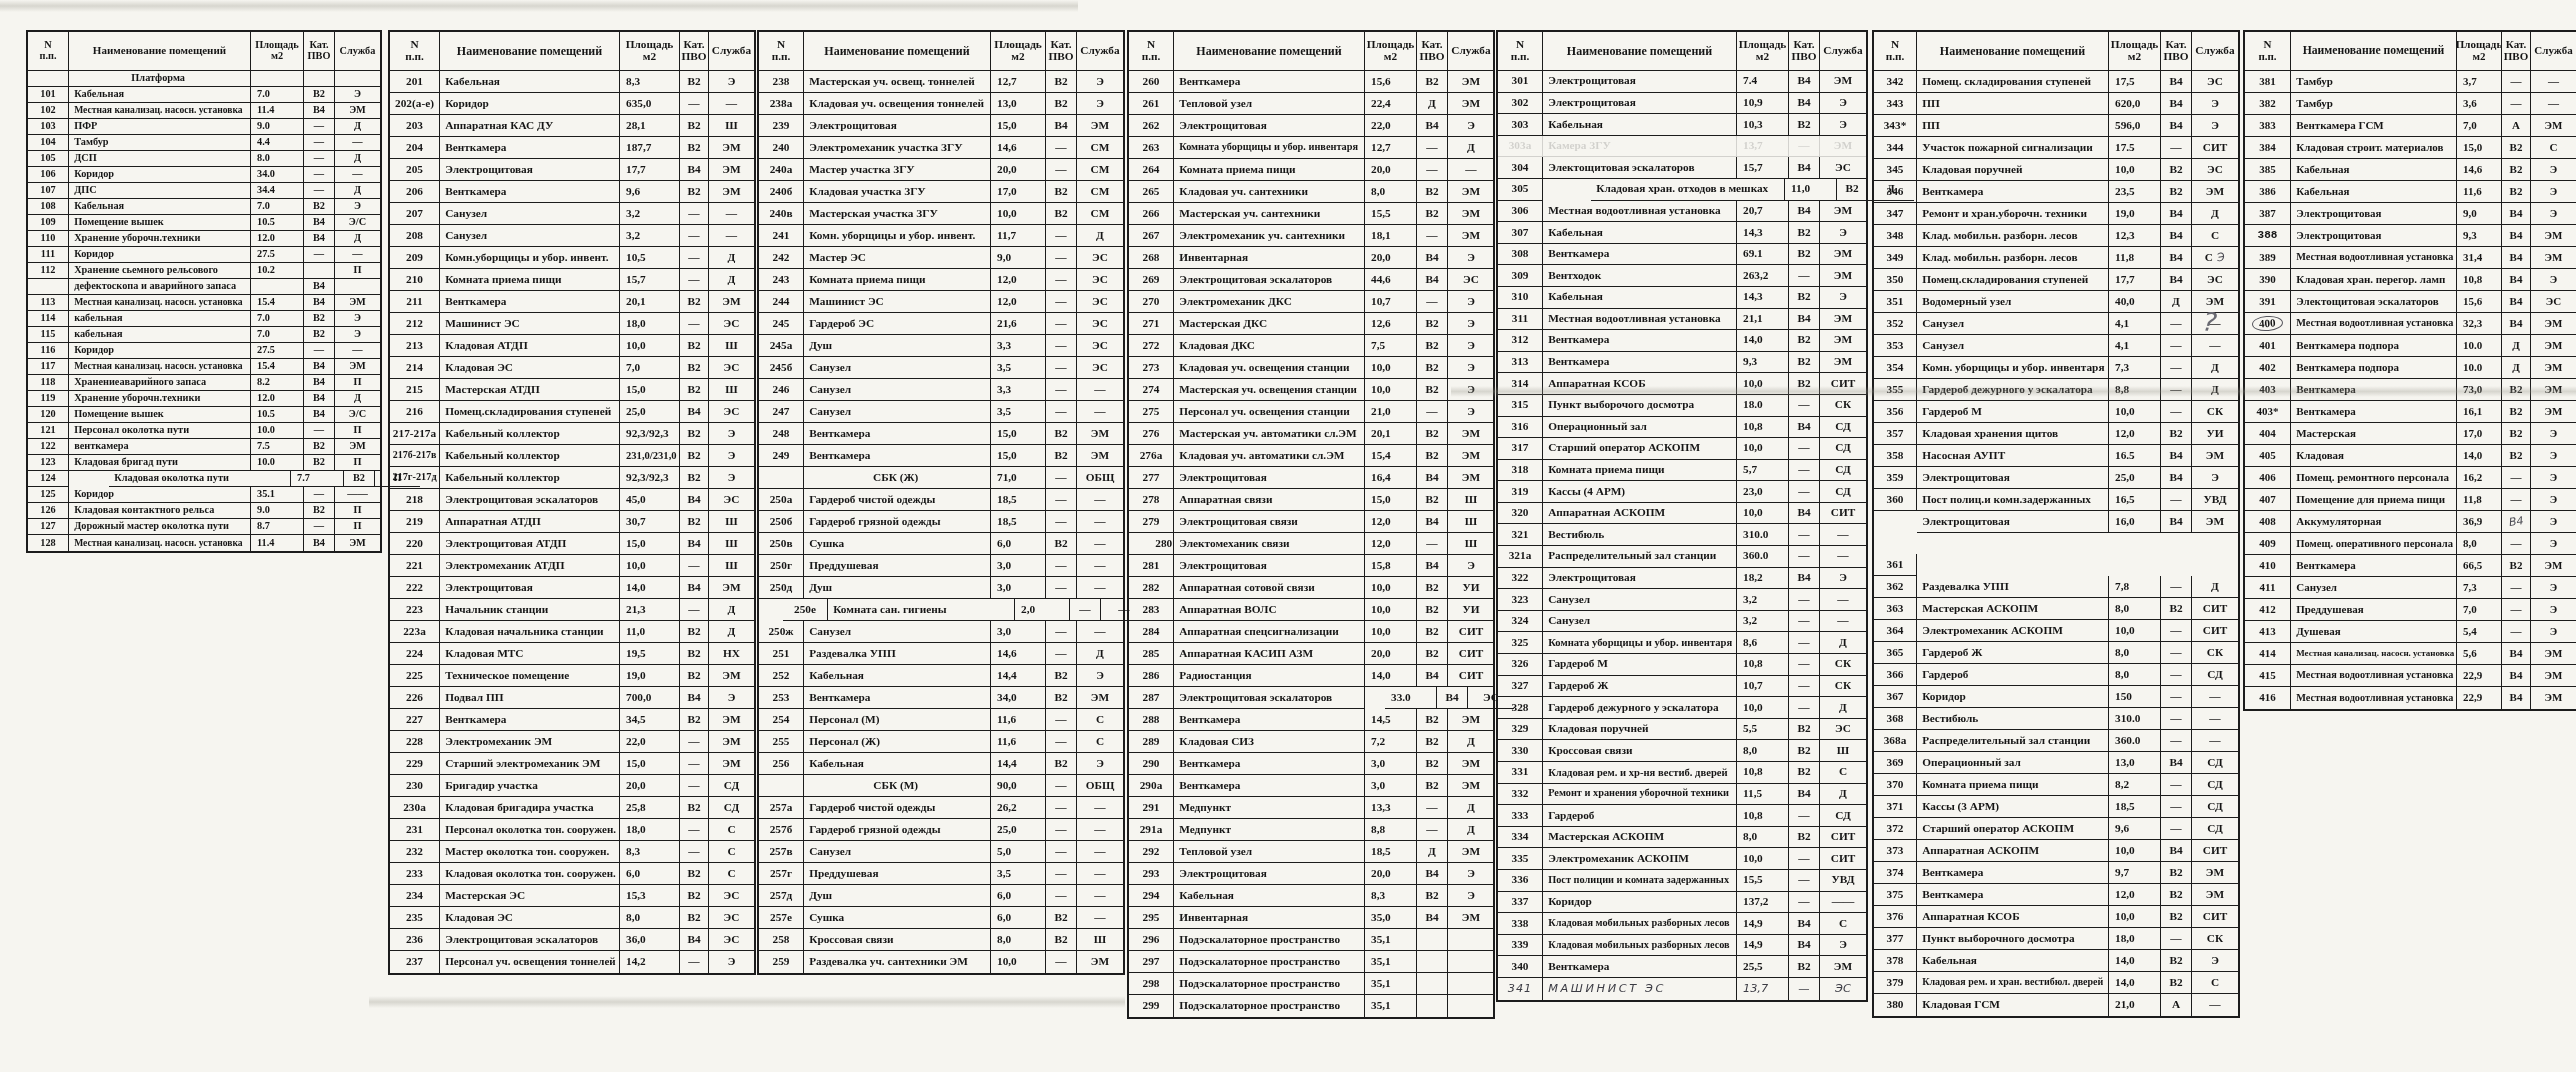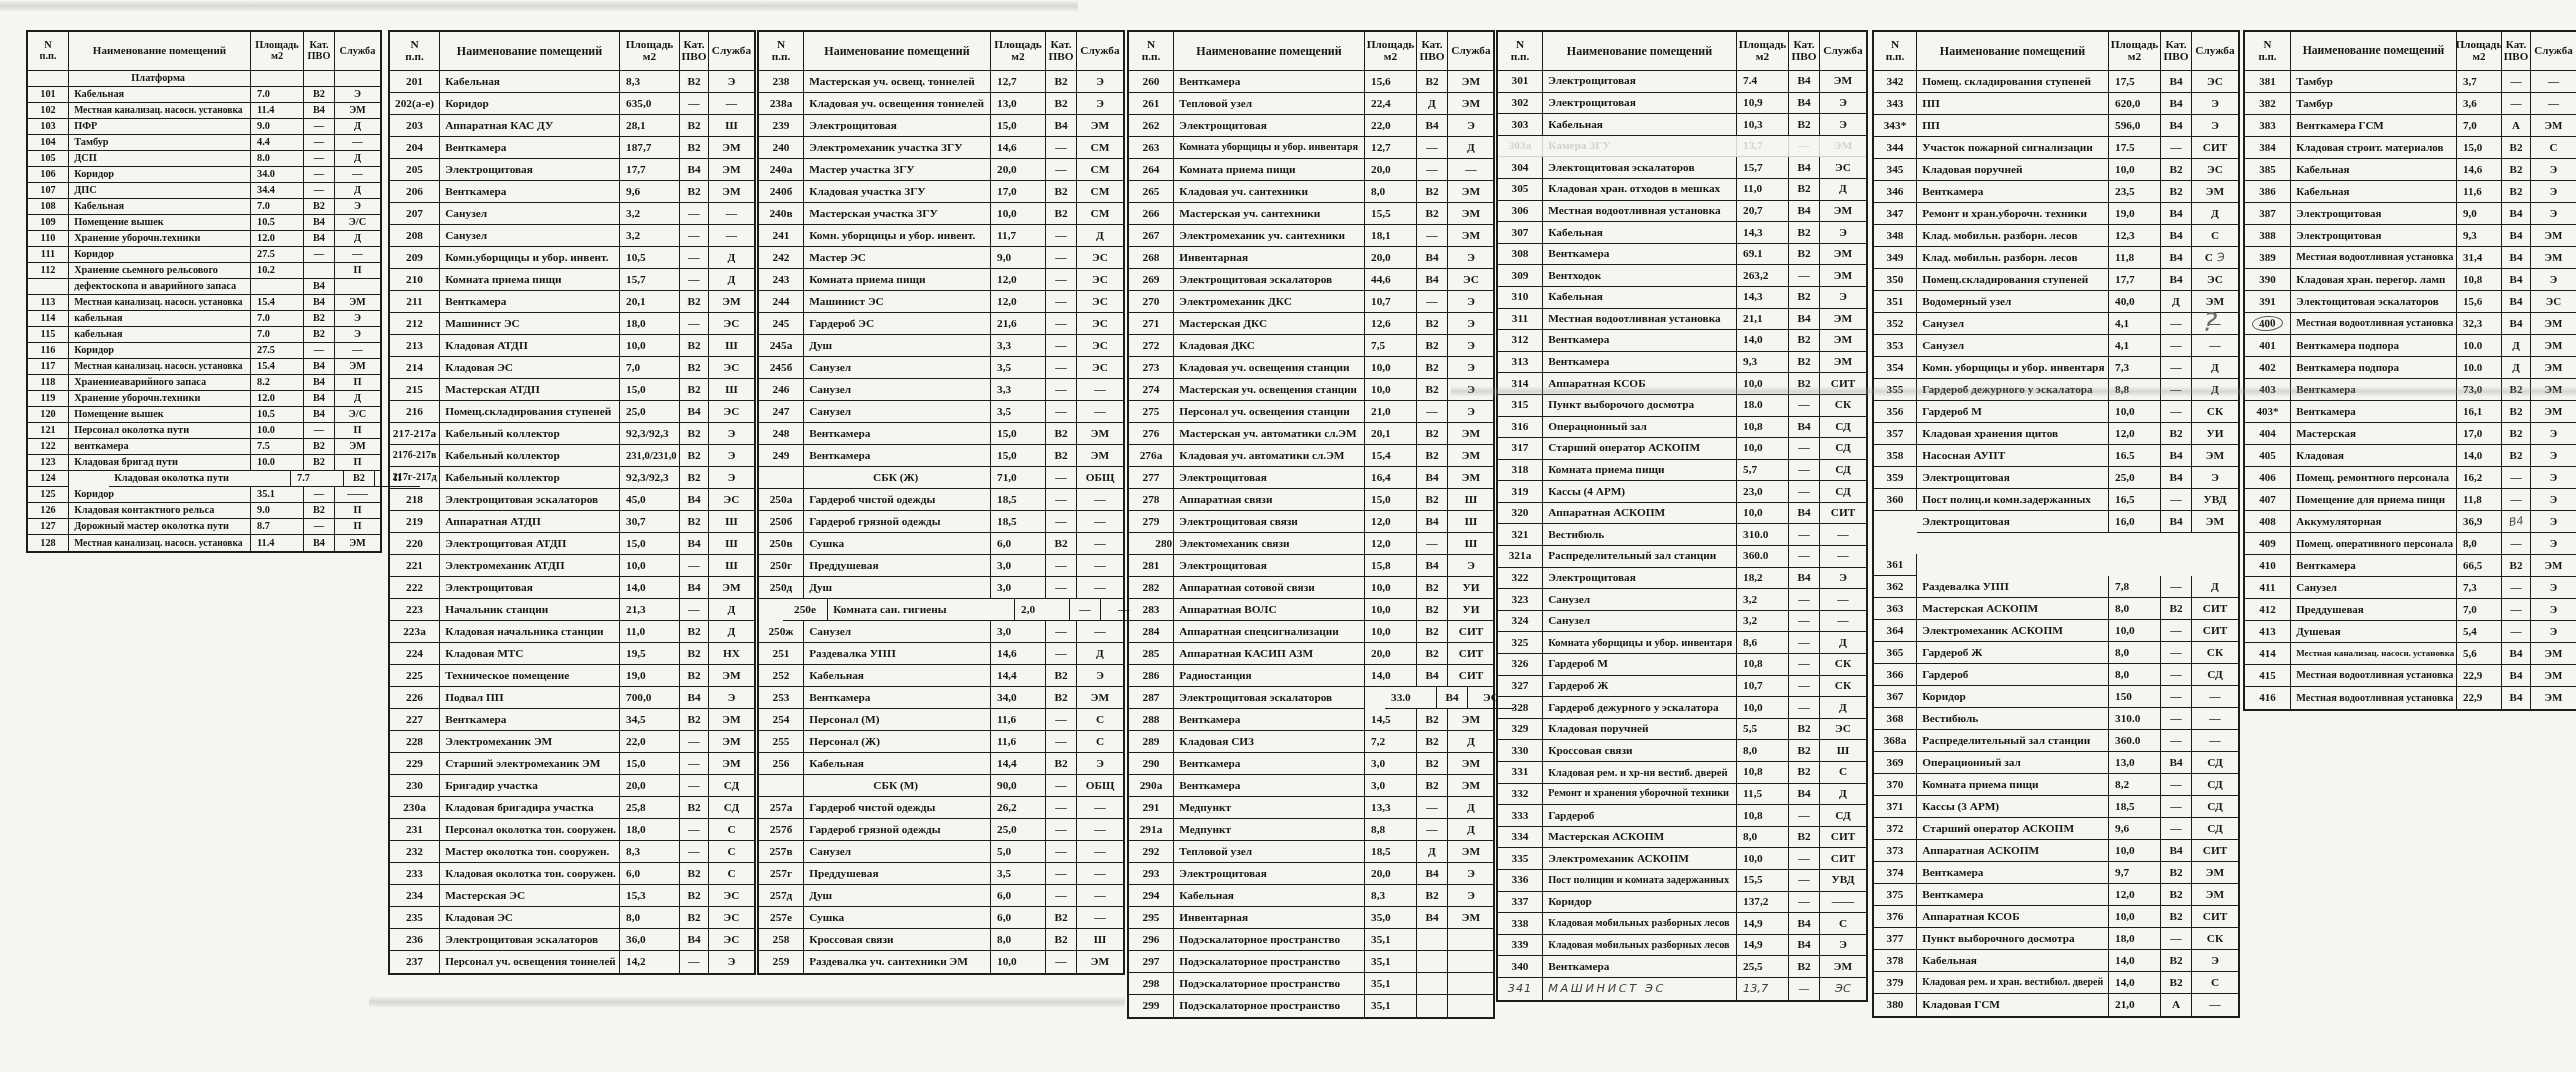--- a/index.html
+++ b/index.html
@@ -1209,21 +1209,21 @@
         </div>
         <div class="trow">
           <div class="c num" style="flex: 0 0 45px; height: 21.6px;">304</div>
           <div class="c name" style="flex: 0 0 194px; height: 21.6px;">Электощитовая эскалаторов</div>
           <div class="c area" style="flex: 0 0 52px; height: 21.6px;">15,7</div>
           <div class="c cat" style="flex: 0 0 31px; height: 21.6px;">В4</div>
           <div class="c svc" style="flex: 0 0 46px; height: 21.6px;">ЭС</div>
         </div>
         <div class="trow">
           <div class="c num" style="flex: 0 0 45px; height: 21.6px;">305</div>
-          <div class="c name" style="flex: 0 0 194px; height: 21.6px;">Кладовая хран. отходов в мешках</div>
+          <div class="c name" style="flex: 0 0 194px; height: 21.6px; margin-left: 48px;">Кладовая хран. отходов в мешках</div>
           <div class="c area" style="flex: 0 0 52px; height: 21.6px;">11,0</div>
           <div class="c cat" style="flex: 0 0 31px; height: 21.6px;">В2</div>
           <div class="c svc" style="flex: 0 0 46px; height: 21.6px;">Д</div>
         </div>
         <div class="trow">
           <div class="c num" style="flex: 0 0 45px; height: 21.6px;">306</div>
           <div class="c name" style="flex: 0 0 194px; height: 21.6px;">Местная водоотливная установка</div>
           <div class="c area" style="flex: 0 0 52px; height: 21.6px;">20,7</div>
           <div class="c cat" style="flex: 0 0 31px; height: 21.6px;">В4</div>
           <div class="c svc" style="flex: 0 0 46px; height: 21.6px;">ЭМ</div>
@@ -1834,21 +1834,21 @@
           <div class="c svc" style="flex: 0 0 45px; height: 22px;">Э</div>
         </div>
         <div class="trow">
           <div class="c num" style="flex: 0 0 46px; height: 22px;">387</div>
           <div class="c name" style="flex: 0 0 166px; height: 22px;">Электрощитовая</div>
           <div class="c area" style="flex: 0 0 45px; height: 22px;">9,0</div>
           <div class="c cat" style="flex: 0 0 29px; height: 22px;">В4</div>
           <div class="c svc" style="flex: 0 0 45px; height: 22px;">Э</div>
         </div>
         <div class="trow">
-          <div class="c num" style="flex: 0 0 46px; height: 22px;">388</div>
+          <div class="c num" style="flex: 0 0 46px; height: 22px; font-family: Liberation Mono, monospace;">388</div>
           <div class="c name" style="flex: 0 0 166px; height: 22px;">Электрощитовая</div>
           <div class="c area" style="flex: 0 0 45px; height: 22px;">9,3</div>
           <div class="c cat" style="flex: 0 0 29px; height: 22px;">В4</div>
           <div class="c svc" style="flex: 0 0 45px; height: 22px;">ЭМ</div>
         </div>
         <div class="trow">
           <div class="c num" style="flex: 0 0 46px; height: 22px;">389</div>
           <div class="c name" style="flex: 0 0 166px; height: 22px; font-size: 10.3px;">Местная водоотливная установка</div>
           <div class="c area" style="flex: 0 0 45px; height: 22px;">31,4</div>
           <div class="c cat" style="flex: 0 0 29px; height: 22px;">В4</div>

